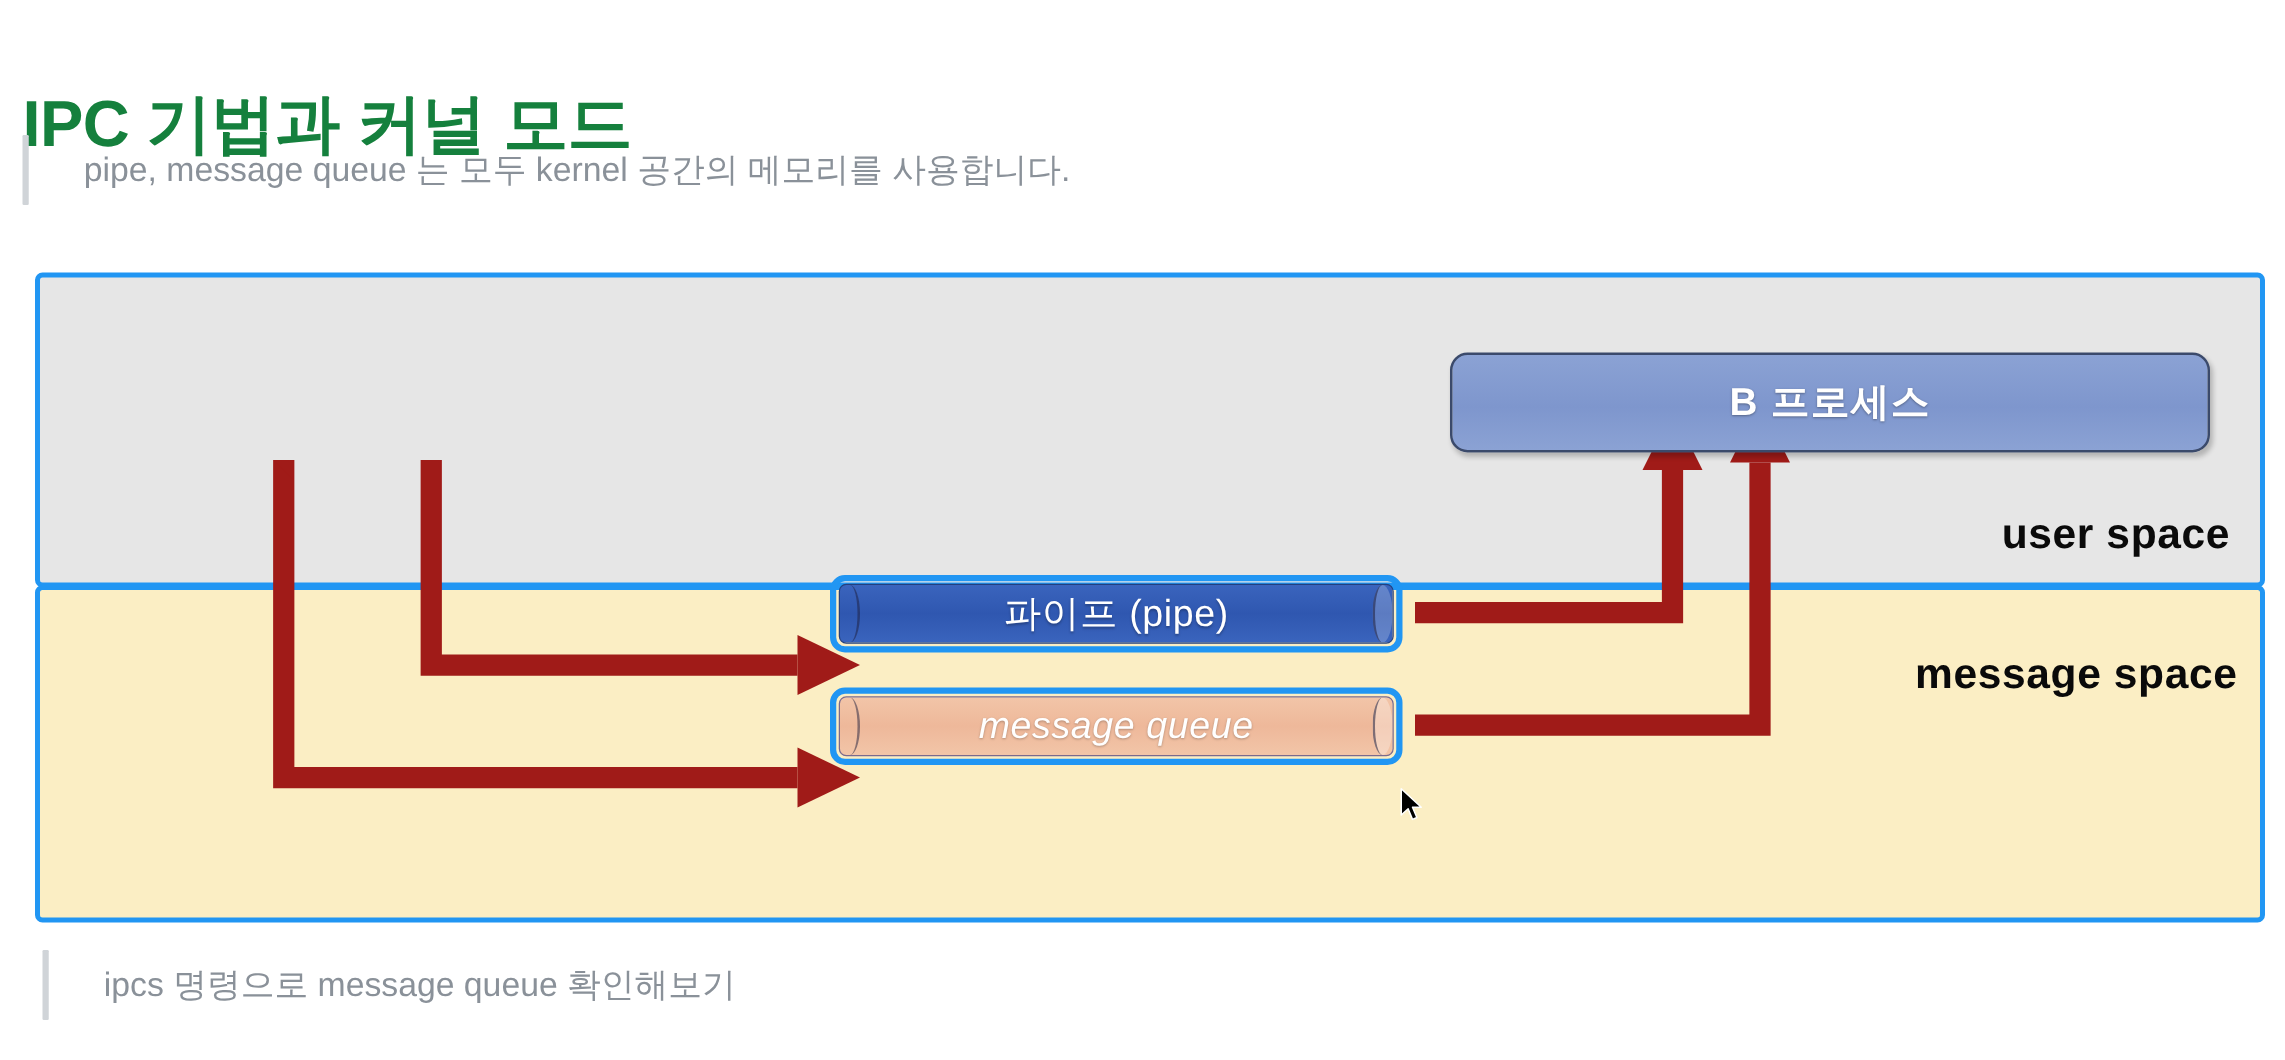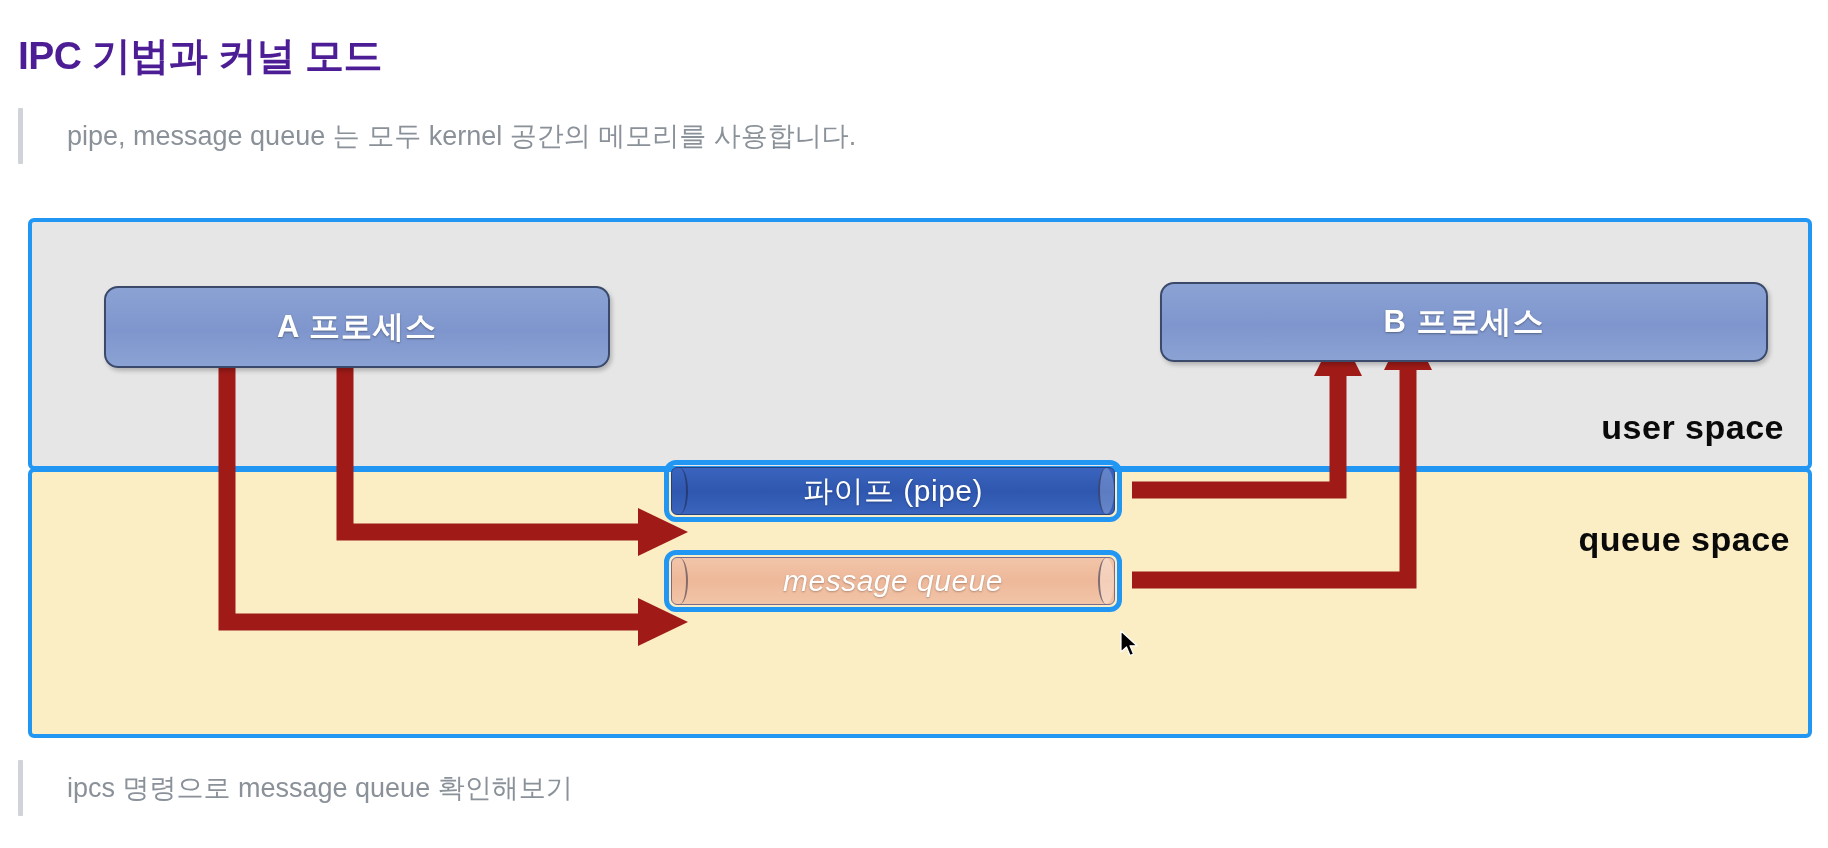--- a/index.html
+++ b/index.html
@@ -14,24 +14,24 @@
     position: relative;
     width: 1828px;
     height: 848px;
     background: #ffffff;
   }
 
   
   .doc-title {
     position: absolute;
     left: 18px;
-    top: 3px;
-    font-size: 39px;
+    top: 30px;
+    font-size: 52px;
     font-weight: 700;
-    color: #4c1d95;
+    color: #15803d;
     letter-spacing: -0.5px;
     white-space: nowrap;
   }
 
   
   .quote-line {
     position: absolute;
     display: flex;
     align-items: center;
   }
@@ -44,21 +44,21 @@
   .quote-text {
     color: #8a9199;
     font-size: 27px;
     white-space: nowrap;
     font-weight: 400;
   }
 
   #quote-top { left: 18px; top: 108px; }
   #quote-top .quote-bar { height: 56px; margin-right: 44px; }
 
-  #quote-bottom { left: 18px; top: 760px; text-align: center; }
+  #quote-bottom { left: 34px; top: 760px; text-align: center; }
   #quote-bottom .quote-bar { height: 56px; margin-right: 44px; }
 
   
   .diagram {
     position: absolute;
     left: 28px;
     top: 218px;
     width: 1784px;
     height: 520px;
   }
@@ -189,21 +189,21 @@
     <div class="quote-bar"></div>
     <div class="quote-text">pipe, message queue 는 모두 kernel 공간의 메모리를 사용합니다.</div>
   </div>
 
   <div class="diagram">
 
     <div class="space-box" id="user-space-box"></div>
     <div class="space-box" id="kernel-space-box"></div>
 
     <div class="space-label" id="user-space-label">user space</div>
-    <div class="space-label" id="kernel-space-label">queue space</div>
+    <div class="space-label" id="kernel-space-label">message space</div>
 
     <svg class="arrow-layer" viewBox="0 0 1784 520">
       <g fill="none" stroke="#a01b18" stroke-width="17">
 
         <path d="M 199 150 L 199 404 L 610 404"></path>
 
         <path d="M 317 150 L 317 314 L 610 314"></path>
 
         <path d="M 1104 272 L 1310 272 L 1310 158"></path>
 
@@ -211,23 +211,20 @@
       </g>
 
       <polygon points="610,290 660,314 610,338" fill="#a01b18"></polygon>
       <polygon points="610,380 660,404 610,428" fill="#a01b18"></polygon>
       <polygon points="1286,158 1310,110 1334,158" fill="#a01b18"></polygon>
       <polygon points="1356,152 1380,104 1404,152" fill="#a01b18"></polygon>
 
       <polygon points="191,150 207,150 207,166" fill="#a01b18"></polygon>
     </svg>
 
-    <div class="proc-box" id="proc-a">
-      <span>A 프로세스</span>
-    </div>
 
     <div class="proc-box" id="proc-b">
       <span>B 프로세스</span>
     </div>
 
     <div class="cyl-wrap" id="pipe-wrap">
       <div class="cyl" id="pipe-cyl">
         <span class="cyl-cap-left"></span>
         <span class="cyl-cap-right"></span>
         <span class="cyl-label">파이프 (pipe)</span>

